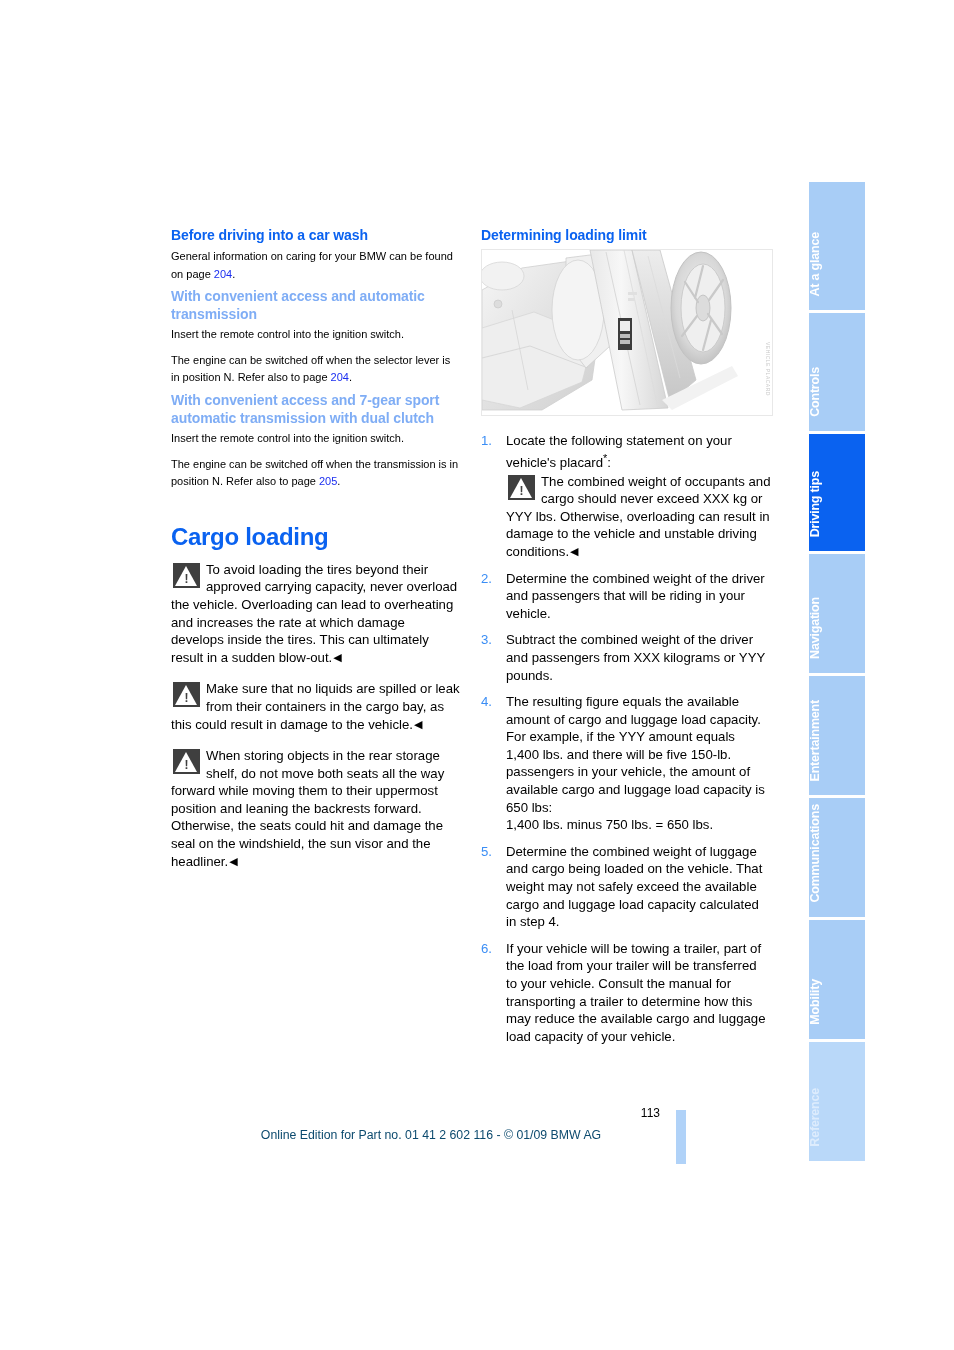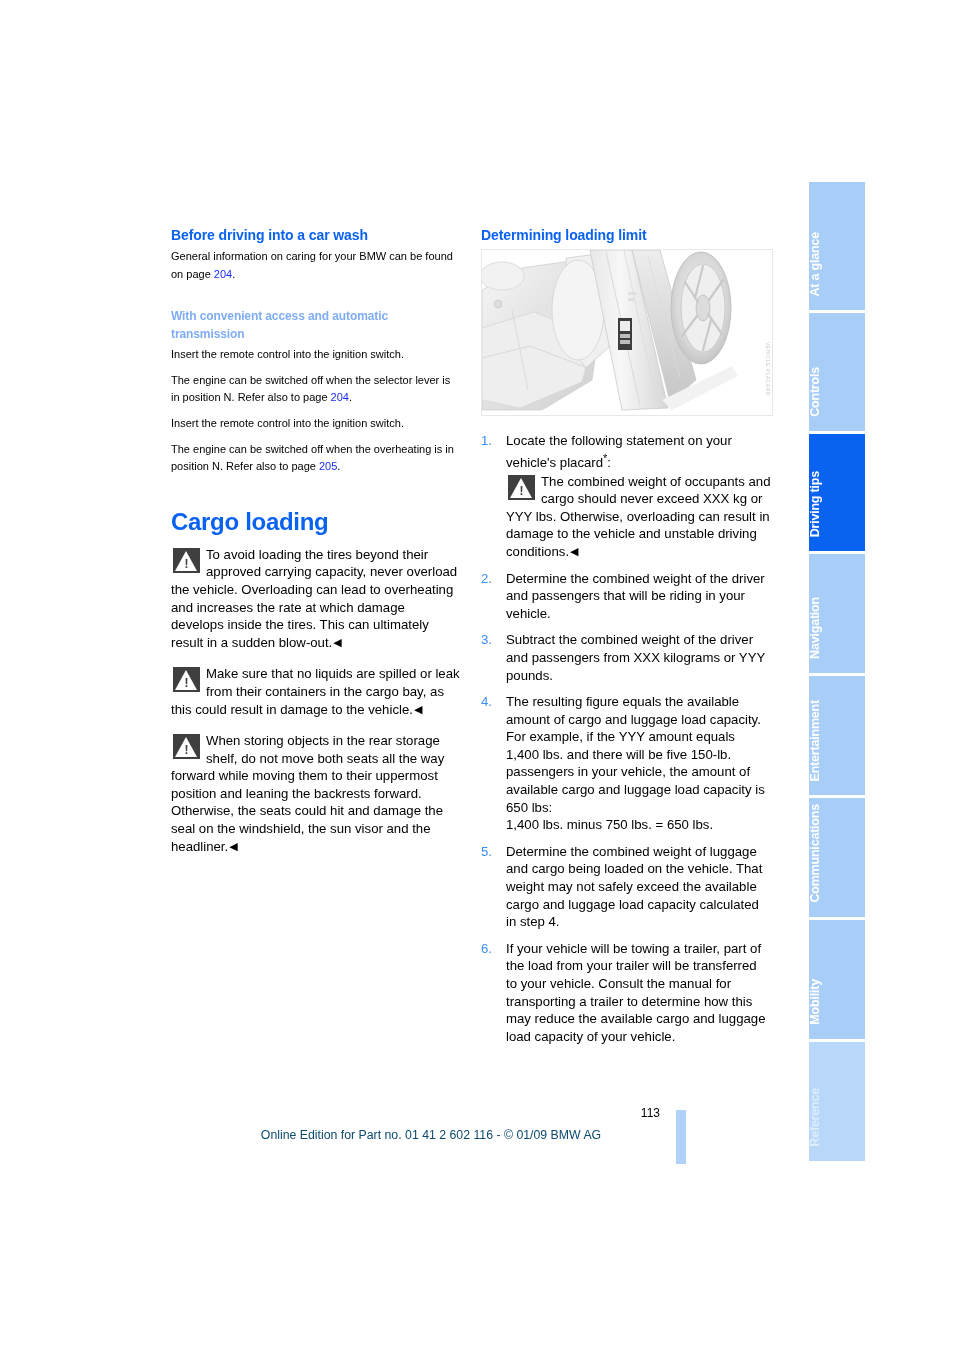--- a/index.html
+++ b/index.html
@@ -36,24 +36,24 @@
   
   h2.sec-title {
     font-size: 14px;
     font-weight: bold;
     color: #0a62f0;
     margin: 0 0 4px 0;
     line-height: 18px;
     letter-spacing: -0.1px;
   }
   h3.sub-title {
-    font-size: 12px;
+    font-size: 14px;
     font-weight: bold;
     color: #7fadf5;
-    margin: 24px 0 3px 0;
+    margin: 4px 0 3px 0;
     line-height: 18px;
     letter-spacing: -0.1px;
   }
   h1.big-title {
     font-size: 24px;
     font-weight: bold;
     color: #0a62f0;
     margin: 34px 0 12px 0;
     line-height: 24px;
     letter-spacing: -0.3px;
@@ -246,22 +246,23 @@
 
   <div class="col col-left">
 
     <h2 class="sec-title">Before driving into a car wash</h2>
     <p class="body"><span>General information on caring for your BMW can be found on page </span><span class="pageref">204</span><span>.</span></p>
 
     <h3 class="sub-title">With convenient access and automatic transmission</h3>
     <p class="body">Insert the remote control into the ignition switch.</p>
     <p class="body"><span>The engine can be switched off when the selector lever is in position N. Refer also to page </span><span class="pageref">204</span><span>.</span></p>
 
+    <h3 class="sub-title">With convenient access and 7-gear sport automatic transmission with dual clutch</h3>
     <p class="body">Insert the remote control into the ignition switch.</p>
-    <p class="body"><span>The engine can be switched off when the overheating is in position N. Refer also to page </span><span class="pageref">205</span><span>.</span></p>
+    <p class="body"><span>The engine can be switched off when the transmission is in position N. Refer also to page </span><span class="pageref">205</span><span>.</span></p>
 
     <h1 class="big-title">Cargo loading</h1>
 
     <div class="warn">
       <span class="wicon">
         <span class="tri-box">
             <span class="tri"></span>
             <span class="bang">!</span>
           </span>
       </span>

